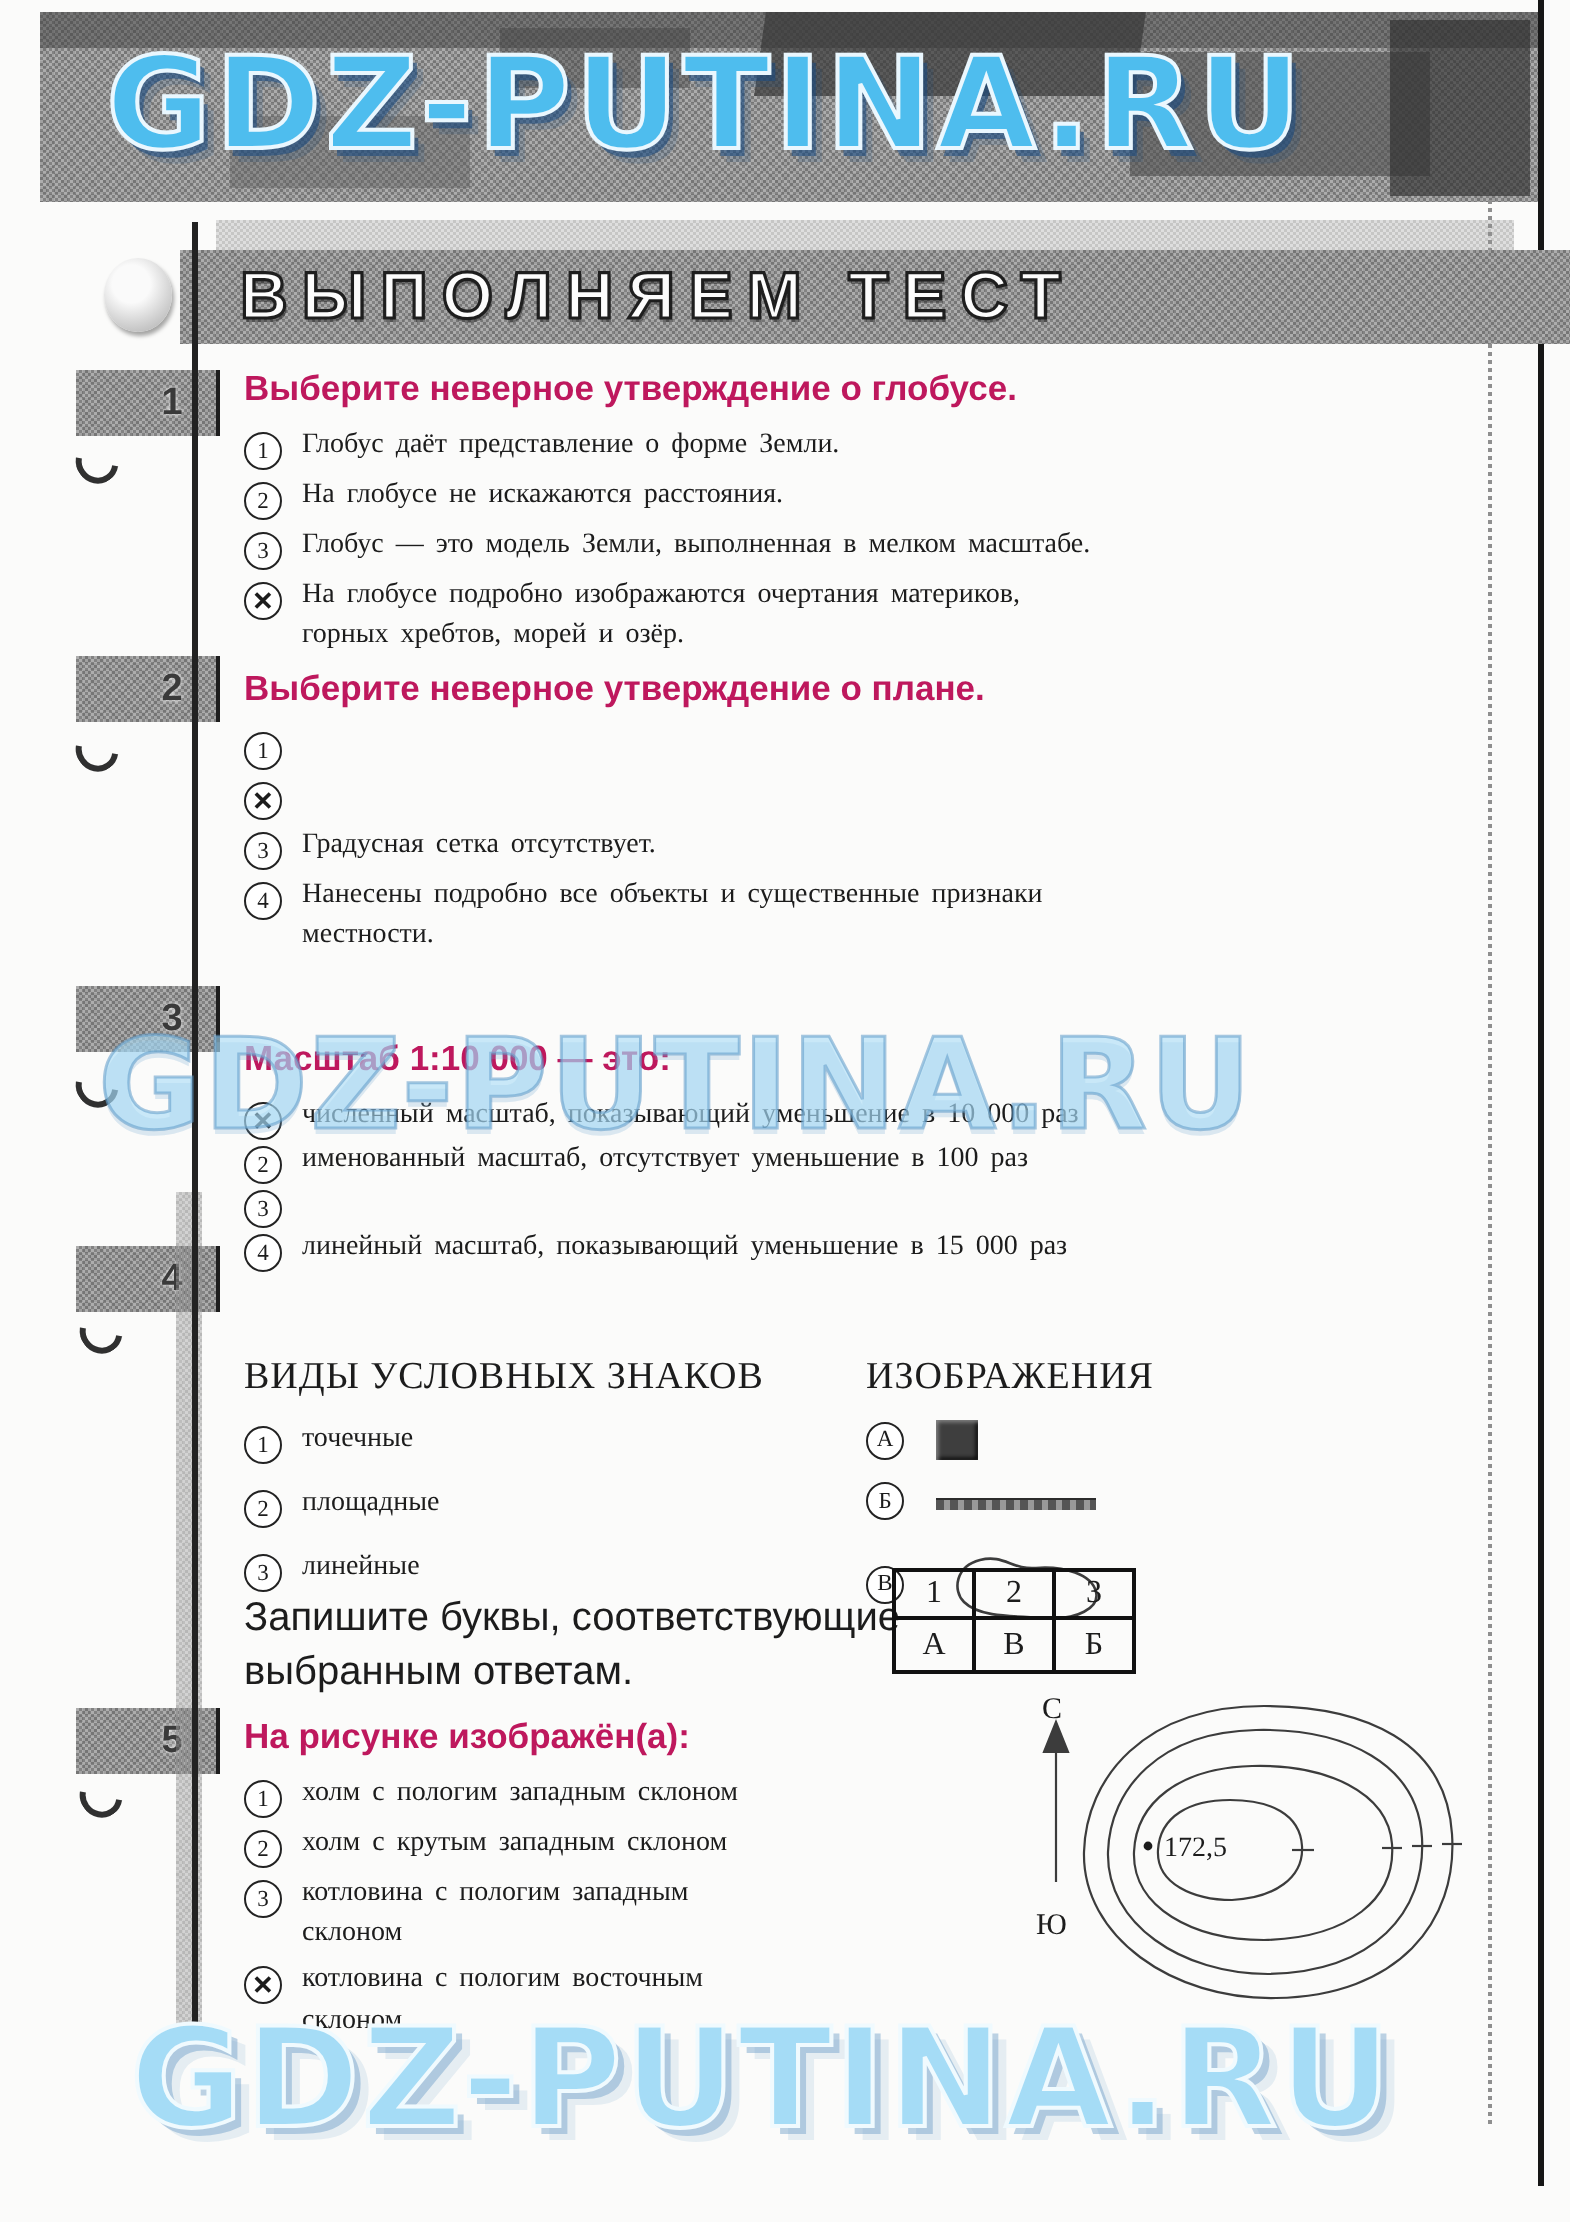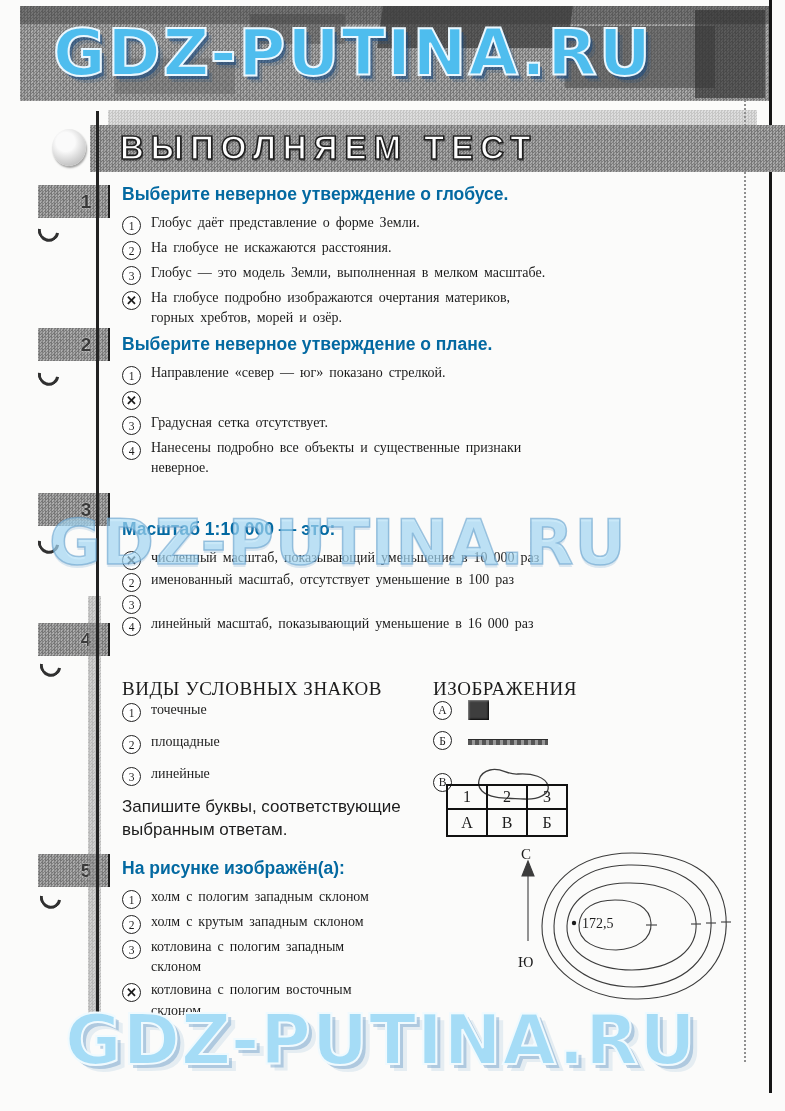--- a/index.html
+++ b/index.html
@@ -51,43 +51,43 @@
   
   .badge{position:absolute;left:38px;width:72px;height:33px;z-index:2;box-sizing:border-box;
          display:flex;align-items:center;justify-content:center;padding-left:26px;
          font-family:"Liberation Sans",sans-serif;font-weight:bold;font-size:19px;color:#3a3a3a;
          text-shadow:0 0 2px #ffffff;border-right:2px solid #1d1d1d;}
   .crescent{position:absolute;width:15px;height:16px;border:3px solid #303030;border-radius:50%;
             border-top-color:transparent;border-right-color:transparent;transform:rotate(-35deg);z-index:2;}
 
   
   .q{position:absolute;left:122px;z-index:2;}
-  .q-head{font-family:"Liberation Sans",sans-serif;font-weight:bold;font-size:17.5px;color:#0369a1;
+  .q-head{font-family:"Liberation Sans",sans-serif;font-weight:bold;font-size:17.5px;color:#be185d;
           white-space:pre-line;line-height:1.32;margin-bottom:7px;}
   .opt{display:flex;gap:10px;align-items:flex-start;margin-bottom:3px;}
   .opt-marker{flex:0 0 auto;width:17px;height:17px;border:1.3px solid #222;border-radius:50%;
               display:flex;align-items:center;justify-content:center;font-size:11.5px;margin-top:3px;
               font-family:"Liberation Serif",serif;background:#fff;}
   .opt-marker.xmark{font-weight:bold;font-size:13px;border-width:1.9px;}
   .opt-text{font-size:14px;line-height:1.44;white-space:pre-line;word-spacing:2.5px;}
   .tight .opt{margin-bottom:0px;}
   .tight .opt-text{line-height:1.38;}
 
   
-  .col-title{font-size:19px;letter-spacing:.5px;}
+  .col-title{font-size:19px;letter-spacing:.5px;margin-bottom:10px;}
   .q4-left{position:absolute;left:0;top:50px;width:300px;}
   .q4-left .opt{margin-bottom:10px;}
   .q4-right{position:absolute;left:311px;top:50px;width:230px;}
   .q4-right .row{display:flex;gap:16px;align-items:center;margin-bottom:11px;}
   .icon-square{width:21px;height:20px;background:#3e3e3e;
                box-shadow:inset 1px 1px 2px #8a8a8a, inset -1px -1px 2px #000;}
   .icon-strip{width:80px;height:5px;margin-top:2px;border-top:1px solid #2c2c2c;
               background:repeating-linear-gradient(90deg,#555 0 4px,#999 4px 7px);}
   .q4-note{position:absolute;left:0;top:168px;font-family:"Liberation Sans",sans-serif;
-           font-size:17px;white-space:pre-line;line-height:1.35;}
+           font-size:20px;white-space:pre-line;line-height:1.35;}
   .ans-table{position:absolute;left:324px;top:156px;border-collapse:collapse;}
   .ans-table td{width:38px;height:22px;border:2px solid #111;text-align:center;
                 font-size:16px;font-family:"Liberation Serif",serif;padding:0;}
   .ans-table tr.ans td{height:25px;}
 
   
   .fig{position:absolute;left:500px;top:845px;z-index:1;}
 </style>
 </head>
 <body>
@@ -145,52 +145,51 @@
       <span class="opt-marker xmark">✕</span>
       <span class="opt-text">На глобусе подробно изображаются очертания материков,
 горных хребтов, морей и озёр.</span>
     </div>
   </div>
 
   <div class="q" style="top:333px;width:648px;">
     <div class="q-head">Выберите неверное утверждение о плане.</div>
     <div class="opt">
       <span class="opt-marker">1</span>
-      <span class="opt-text">Направление «север — юг» показано стрелкой.</span>
     </div>
     <div class="opt">
       <span class="opt-marker xmark">✕</span>
     </div>
     <div class="opt">
       <span class="opt-marker">3</span>
       <span class="opt-text">Градусная сетка отсутствует.</span>
     </div>
     <div class="opt">
       <span class="opt-marker">4</span>
       <span class="opt-text">Нанесены подробно все объекты и существенные признаки
-неверное.</span>
+местности.</span>
     </div>
   </div>
 
   <div class="q tight" style="top:518px;width:655px;">
     <div class="q-head">Масштаб 1:10 000 — это:</div>
     <div class="opt">
       <span class="opt-marker xmark">✕</span>
       <span class="opt-text">численный масштаб, показывающий уменьшение в 10 000 раз</span>
     </div>
     <div class="opt">
       <span class="opt-marker">2</span>
       <span class="opt-text">именованный масштаб, отсутствует уменьшение в 100 раз</span>
     </div>
     <div class="opt">
       <span class="opt-marker">3</span>
     </div>
     <div class="opt">
       <span class="opt-marker">4</span>
-      <span class="opt-text">линейный масштаб, показывающий уменьшение в 16 000 раз</span>
+      <span class="opt-text">линейный масштаб, показывающий уменьшение в 15 000 раз</span>
     </div>
   </div>
   <div class="wm wm-mid">GDZ-PUTINA.RU</div>
 
   <div class="q" style="top:628px;width:640px;height:230px;">
 
     <div class="q4-left">
       <div class="col-title">ВИДЫ УСЛОВНЫХ ЗНАКОВ</div>
       <div class="opt">
         <span class="opt-marker">1</span>

